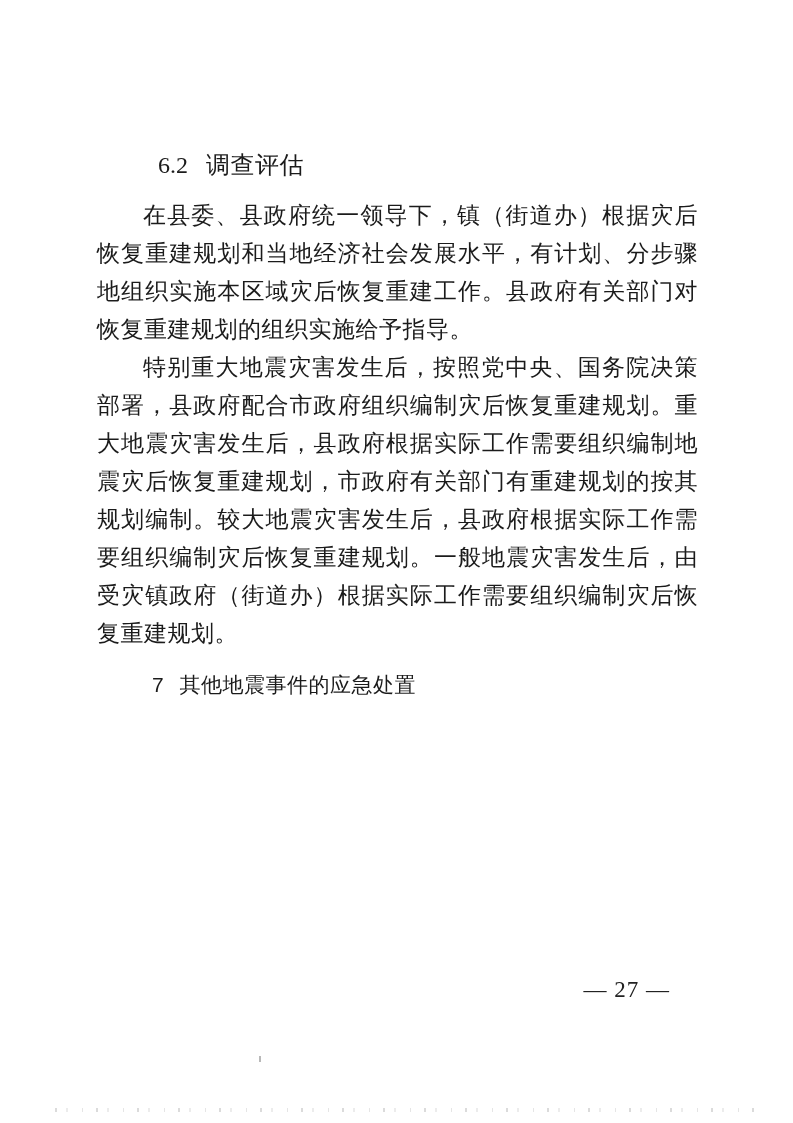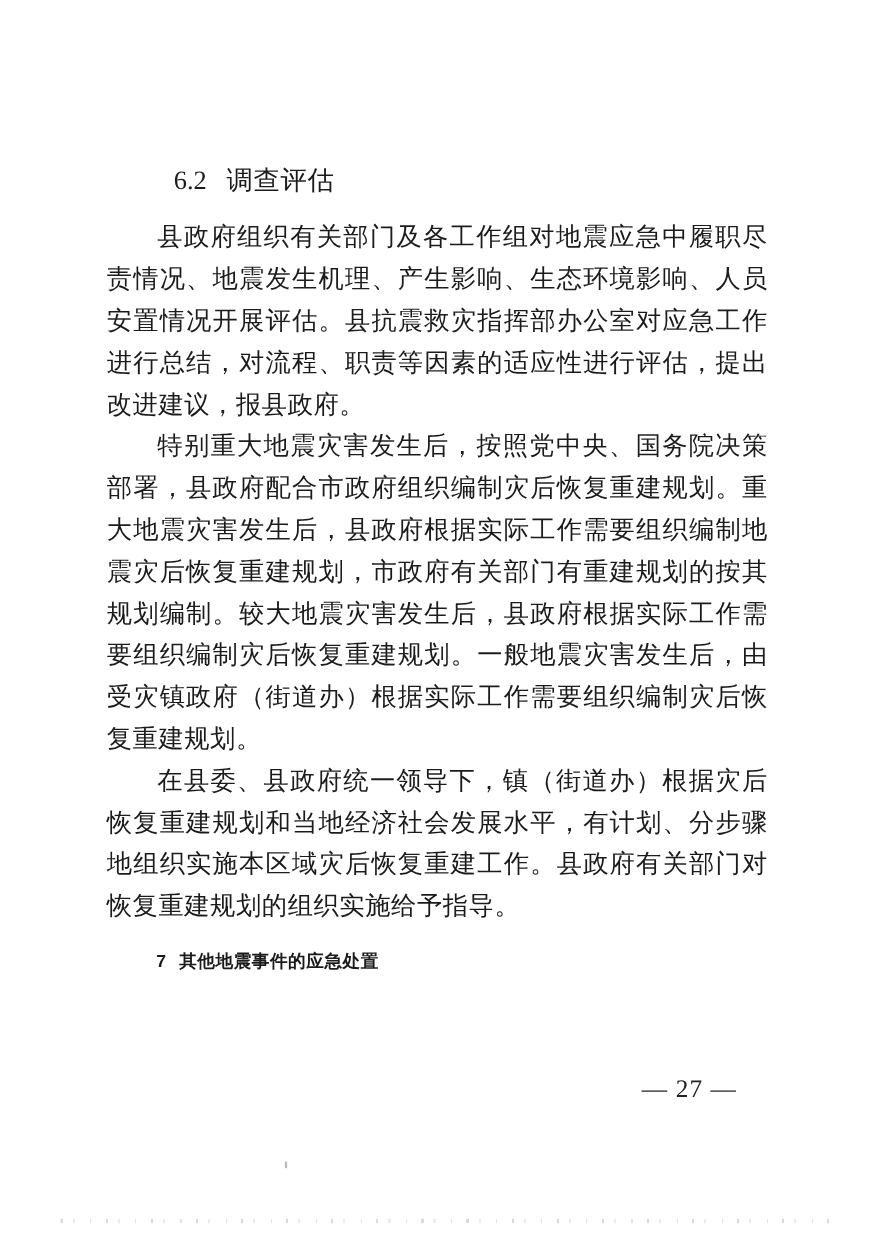--- a/index.html
+++ b/index.html
@@ -35,23 +35,23 @@
     font-weight: normal;
     text-indent: 2em;
     text-align: left;
     line-height: 38px;
   }
   .section-heading .sec-num {
     margin-right: 0.75em;
     letter-spacing: 0;
   }
   .section-heading.bold {
-    font-weight: bold;
+    font-weight: normal;
     font-family: "Liberation Sans", "DejaVu Sans", sans-serif;
-    font-size: 16px;
+    font-size: 21px;
   }
   .page-footer {
     position: absolute;
     top: 976px;
     right: 123px;
     font-size: 23px;
     line-height: 28px;
     color: #222222;
     letter-spacing: 1px;
   }
@@ -100,26 +100,25 @@
 </style>
 </head>
 <body>
 
 <div class="doc-content">
 
   <h3 class="section-heading">
     <span class="sec-num">6.2</span><span class="sec-title">调查评估</span>
   </h3>
 
-  <p>县政府组织有关部门及各工作组对地震应急中履职尽责情况、地震发生机理、产生影响、生态环境影响、人员安置情况开展评估。县抗震救灾指挥部办公室对应急工作进行总结，对流程、职责等因素的适应性进行评估，提出改进建议，报县政府。</p>
 
 
+  <p>在县委、县政府统一领导下，镇（街道办）根据灾后恢复重建规划和当地经济社会发展水平，有计划、分步骤地组织实施本区域灾后恢复重建工作。县政府有关部门对恢复重建规划的组织实施给予指导。</p>
+
   <p>特别重大地震灾害发生后，按照党中央、国务院决策部署，县政府配合市政府组织编制灾后恢复重建规划。重大地震灾害发生后，县政府根据实际工作需要组织编制地震灾后恢复重建规划，市政府有关部门有重建规划的按其规划编制。较大地震灾害发生后，县政府根据实际工作需要组织编制灾后恢复重建规划。一般地震灾害发生后，由受灾镇政府（街道办）根据实际工作需要组织编制灾后恢复重建规划。</p>
-
-  <p>在县委、县政府统一领导下，镇（街道办）根据灾后恢复重建规划和当地经济社会发展水平，有计划、分步骤地组织实施本区域灾后恢复重建工作。县政府有关部门对恢复重建规划的组织实施给予指导。</p>
 
   <h3 class="section-heading bold">
     <span class="sec-num">7</span><span class="sec-title">其他地震事件的应急处置</span>
   </h3>
 
 
 
 
 </div>
 

